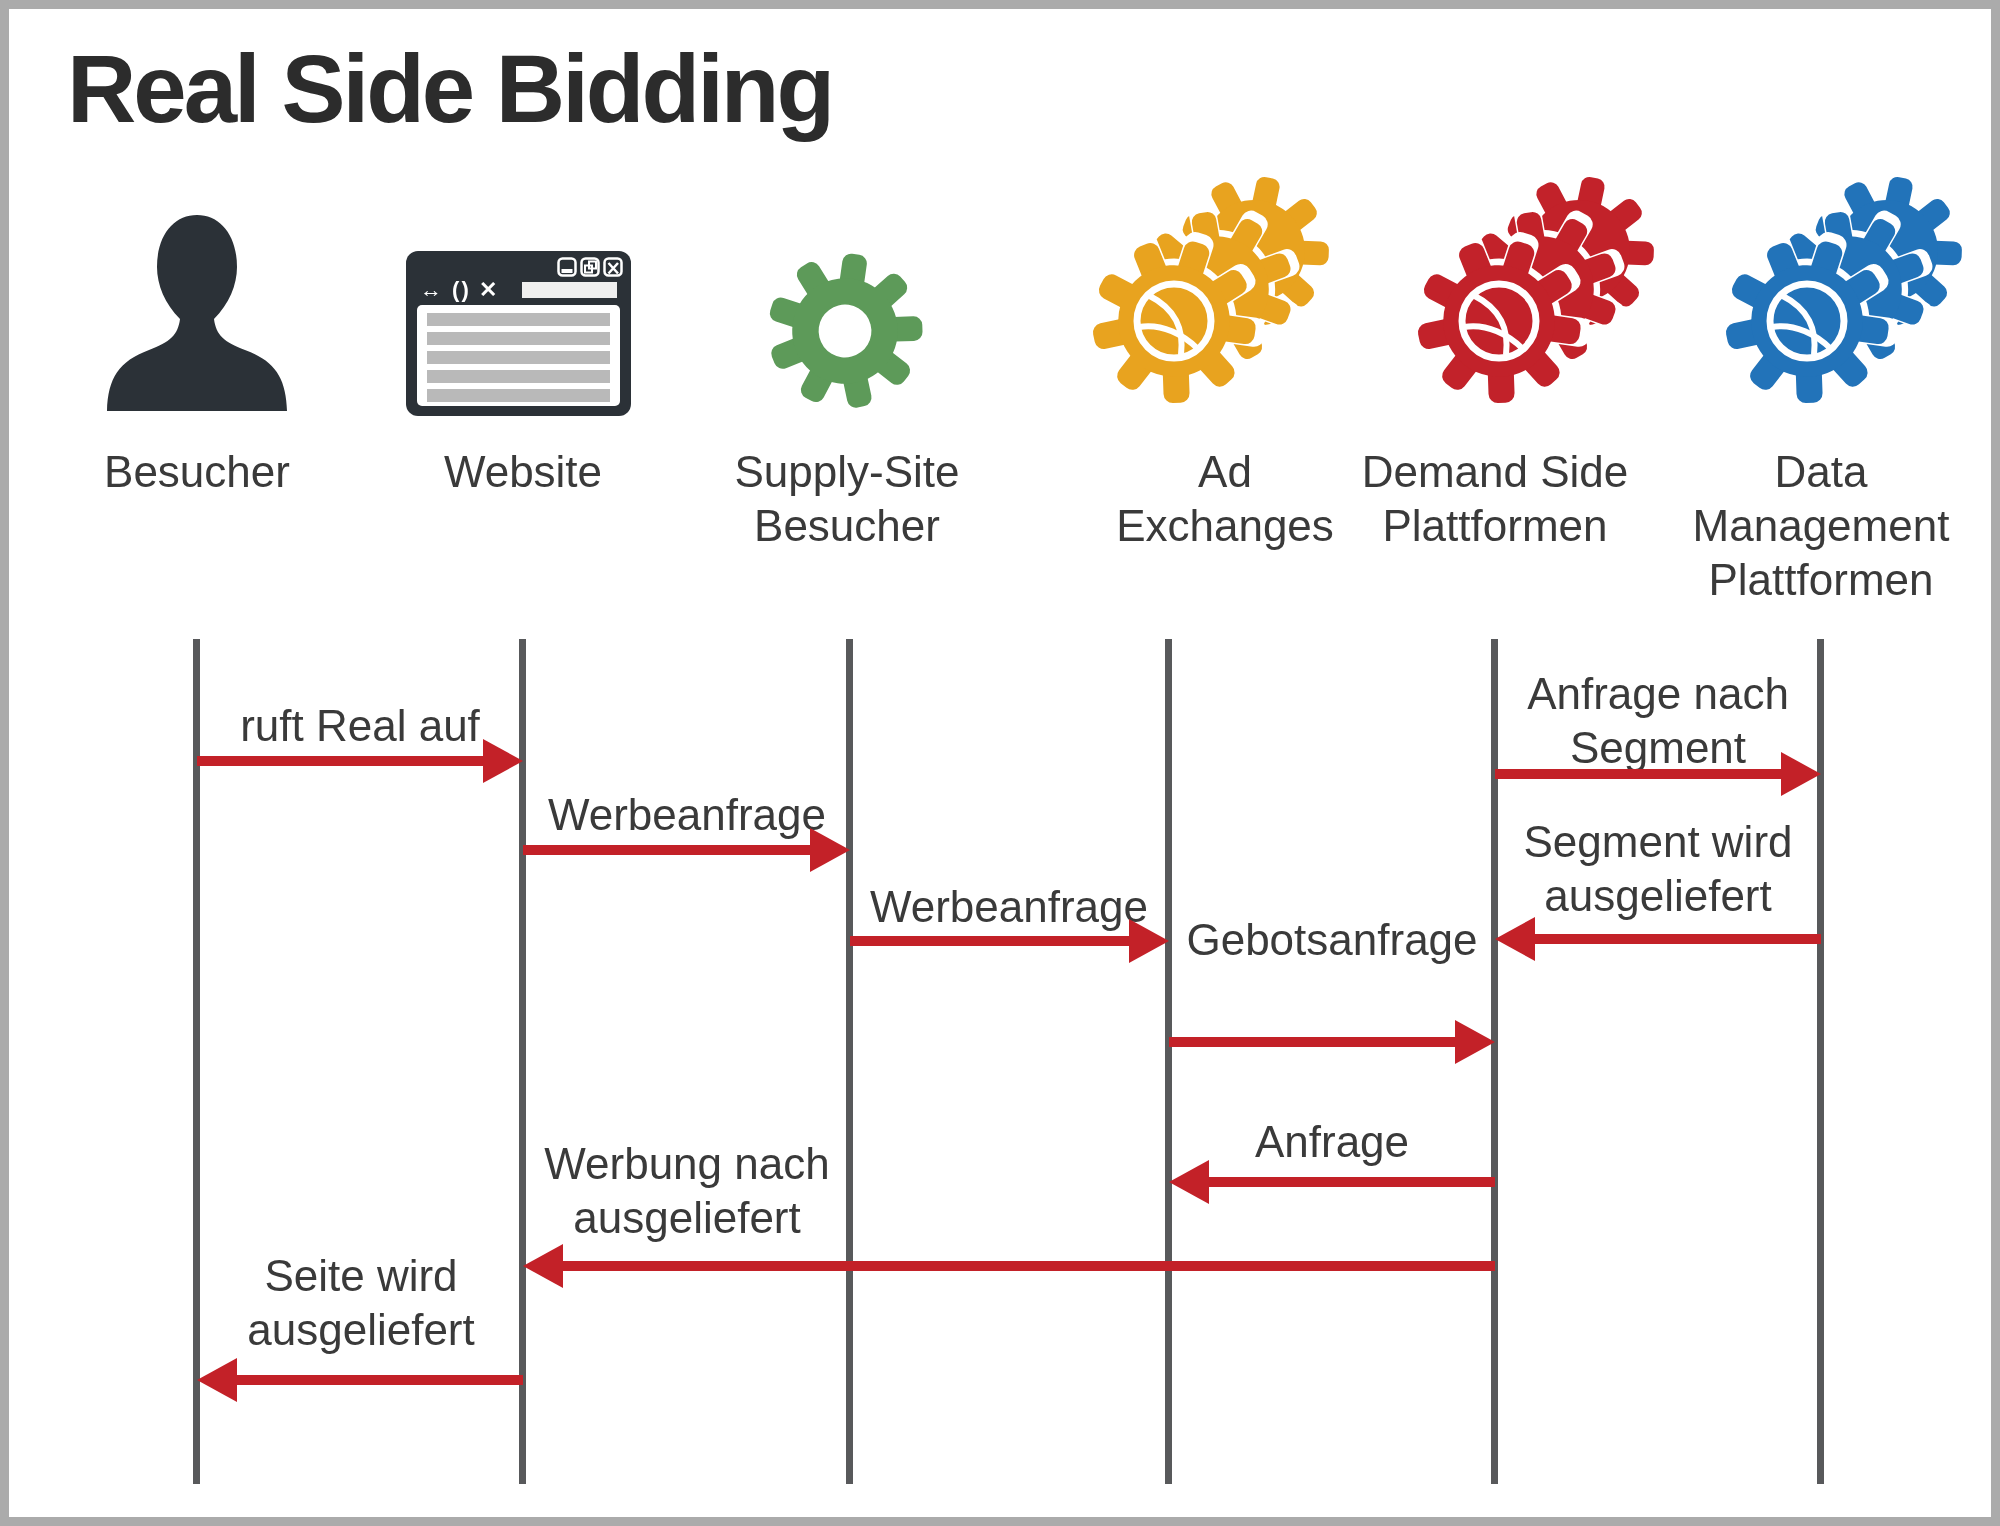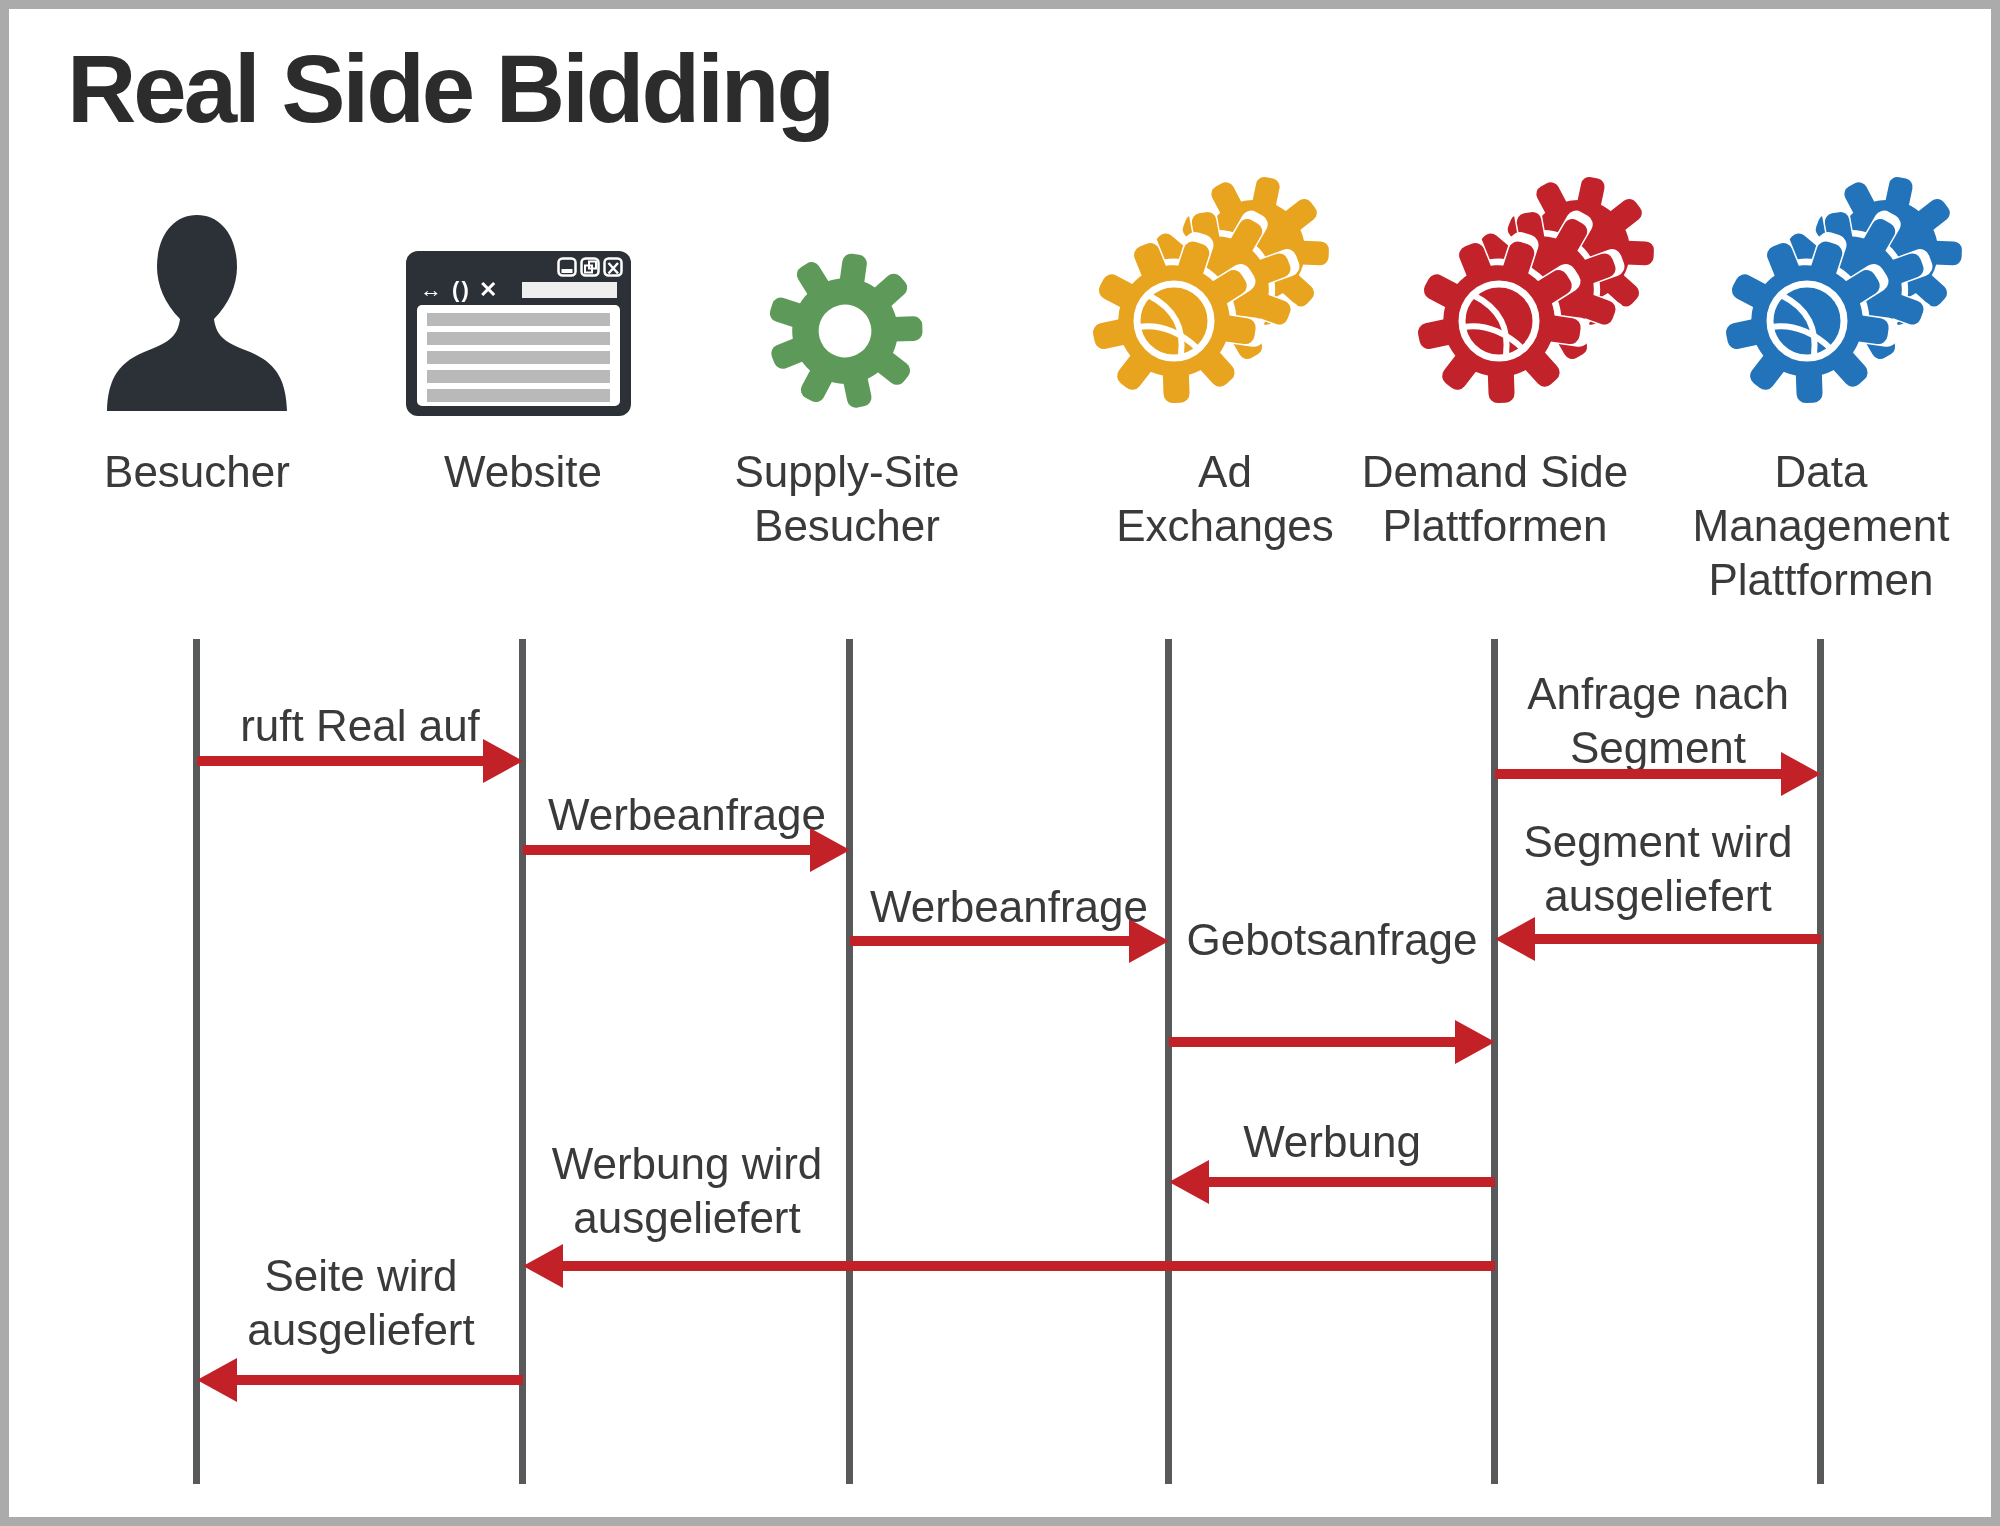--- a/index.html
+++ b/index.html
@@ -208,22 +208,22 @@
 <div class="abs lifeline" style="left:1808px"></div>
 
 <div class="abs mlabel" style="left:351px;top:690px">ruft Real auf</div>
 <div class="abs mlabel" style="left:678px;top:779px">Werbeanfrage</div>
 <div class="abs mlabel" style="left:1000px;top:871px">Werbeanfrage</div>
 <div class="abs mlabel" style="left:1649px;top:658px">Anfrage nach
 Segment</div>
 <div class="abs mlabel" style="left:1649px;top:806px">Segment wird
 ausgeliefert</div>
 <div class="abs mlabel" style="left:1323px;top:904px">Gebotsanfrage</div>
-<div class="abs mlabel" style="left:1323px;top:1106px">Werbung</div>
-<div class="abs mlabel" style="left:678px;top:1128px">Werbung wird
+<div class="abs mlabel" style="left:1323px;top:1106px">Anfrage</div>
+<div class="abs mlabel" style="left:678px;top:1128px">Werbung nach
 ausgeliefert</div>
 <div class="abs mlabel" style="left:352px;top:1240px">Seite wird
 ausgeliefert</div>
 
 <div class="abs msg right" style="left:188px;width:326px;top:730px">
     <div class="line"></div>
     <div class="head"></div>
   </div>
 <div class="abs msg right" style="left:514px;width:327px;top:819px">
     <div class="line"></div>

